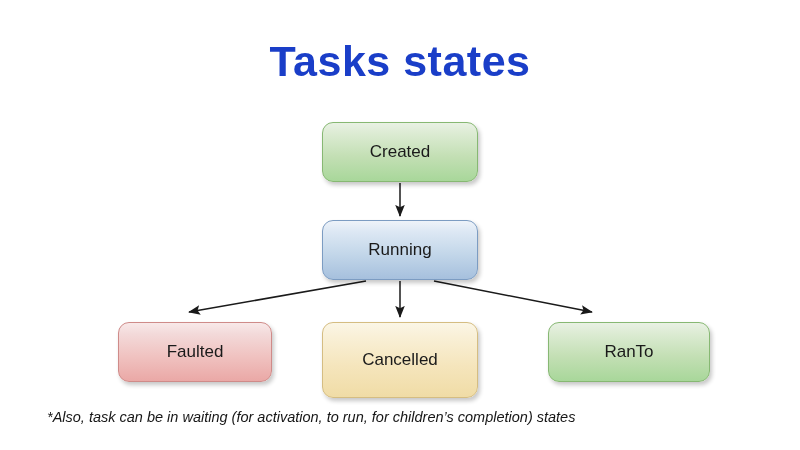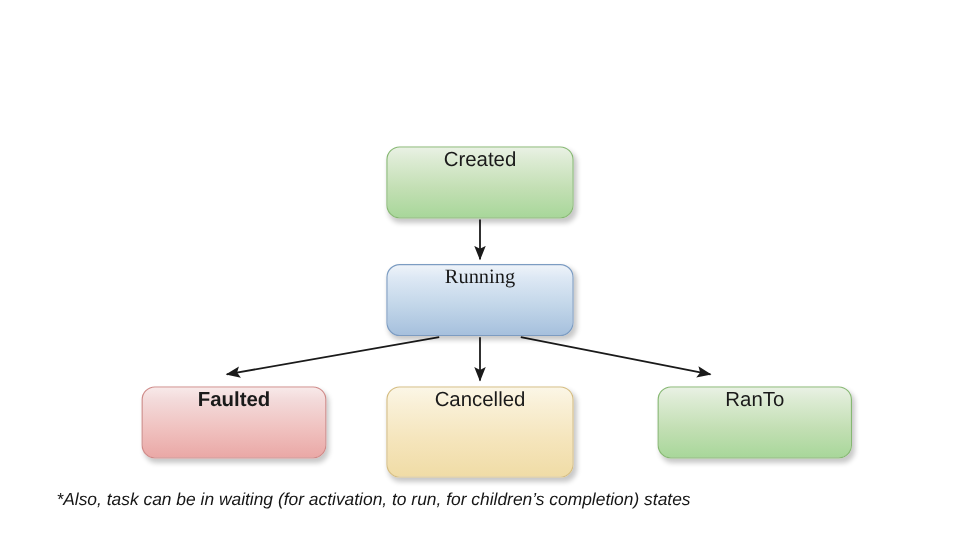--- a/index.html
+++ b/index.html
@@ -29,21 +29,21 @@
     font-weight: bold;
     color: #1a3ec8;
     letter-spacing: 0.5px;
     line-height: 1.1;
   }
   .node {
     position: absolute;
     box-sizing: border-box;
     border-radius: 11px;
     display: flex;
-    align-items: flex-start;
+    align-items: center;
     justify-content: center;
     text-align: center;
     font-size: 17px;
     color: #1a1a1a;
     line-height: 1.22;
     box-shadow: 2px 3px 4px rgba(0,0,0,0.22);
   }
   .node-green {
     background: linear-gradient(to bottom, #e9f1e4 0%, #dcebd3 18%, #c3dfb4 58%, #a8d79a 100%);
     border: 1px solid #87b873;
@@ -76,42 +76,43 @@
     color: #161616;
     white-space: nowrap;
     font-style: italic;
   }
 </style>
 </head>
 <body>
 
 <div id="slide">
 
+  <div id="slide-title">Tasks states</div>
 
   <svg id="svg-arrows" viewBox="0 0 800 450">
     <defs>
       <marker id="ah" markerWidth="9" markerHeight="9" refX="7.4" refY="3.2" orient="auto" markerUnits="strokeWidth">
         <path d="M0,0 L8,3.2 L0,6.4 L1.6,3.2 z" fill="#1a1a1a"></path>
       </marker>
     </defs>
     <line x1="400" y1="183" x2="400" y2="216" stroke="#1a1a1a" stroke-width="1.5" marker-end="url(#ah)"></line>
     <line x1="366" y1="281" x2="189" y2="312" stroke="#1a1a1a" stroke-width="1.5" marker-end="url(#ah)"></line>
     <line x1="400" y1="281" x2="400" y2="317" stroke="#1a1a1a" stroke-width="1.5" marker-end="url(#ah)"></line>
     <line x1="434" y1="281" x2="592" y2="312" stroke="#1a1a1a" stroke-width="1.5" marker-end="url(#ah)"></line>
   </svg>
 
   <div class="node node-green" style="left:322px; top:122px; width:156px; height:60px;">
     <span>Created</span>
   </div>
 
-  <div class="node node-blue" style="left:322px; top:220px; width:156px; height:60px;font-family:Liberation Serif, serif;">
+  <div class="node node-blue" style="left:322px; top:220px; width:156px; height:60px;">
     <span>Running</span>
   </div>
 
-  <div class="node node-pink" style="left:118px; top:322px; width:154px; height:60px;font-weight:bold;">
+  <div class="node node-pink" style="left:118px; top:322px; width:154px; height:60px;">
     <span>Faulted</span>
   </div>
 
   <div class="node node-yellow" style="left:322px; top:322px; width:156px; height:76px;">
     <span>Cancelled</span>
   </div>
 
   <div class="node node-green" style="left:548px; top:322px; width:162px; height:60px;">
     <span>
       <span>RanTo</span><br>

